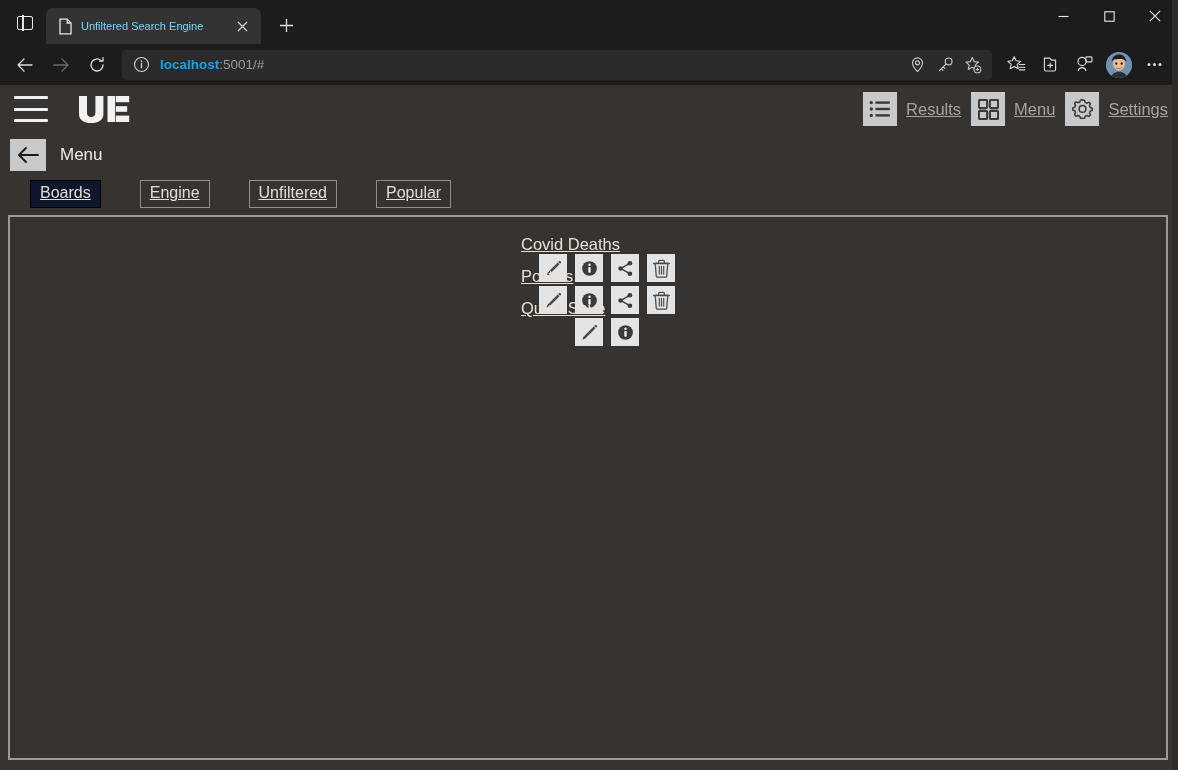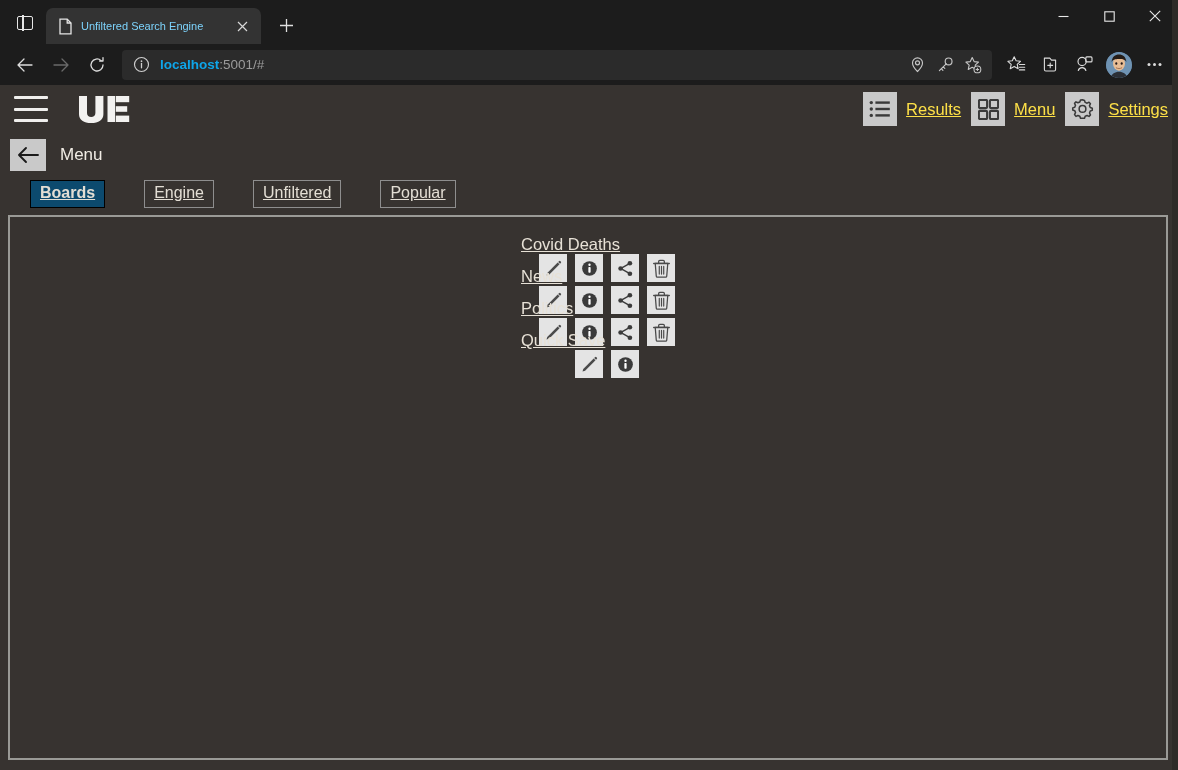--- a/index.html
+++ b/index.html
@@ -224,21 +224,21 @@
     align-items: center;
     gap: 9px;
   }
   .hnav-iconbox {
     width: 34px; height: 34px;
     background: #c9c9c9;
     display: flex; align-items: center; justify-content: center;
     flex: 0 0 auto;
   }
   .hnav-label {
-    color: #fde047;
+    color: #a3a3a3;
     font-size: 16.5px;
     text-decoration: underline;
     white-space: nowrap;
   }
 
   
   .subheader {
     height: 44px;
     display: flex;
     align-items: center;
@@ -268,23 +268,22 @@
     border: 1px solid #8e8e8e;
     padding: 3px 9px 4px;
     font-size: 16px;
     color: #e3ded4;
     text-decoration: underline;
     background: transparent;
     line-height: 1.15;
     white-space: nowrap;
   }
   .tab-chip.active {
-    background: #0c4a6e;
+    background: #0f172a;
     border-color: #000000;
-    font-weight: bold;
   }
 
   
   .panel {
     position: absolute;
     left: 8px;
     right: 10px;
     top: 130px;
     bottom: 10px;
     border: 2px solid #9a9a96;
@@ -571,45 +570,20 @@
                 </svg>
               </button>
               <button class="act-btn" style="border: none; padding: 0px; cursor: pointer;">
                 <svg width="19" height="19" viewBox="0 0 24 24">
                   <use href="#ico-trash"></use>
                 </svg>
               </button>
             </div>
           </div>
           <div class="board-row">
-            <a class="board-name">News</a>
-            <div class="board-actions">
-              <button class="act-btn" style="border: none; padding: 0px; cursor: pointer;">
-                <svg width="17" height="17" viewBox="0 0 24 24">
-                  <use href="#ico-pencil"></use>
-                </svg>
-              </button>
-              <button class="act-btn" style="border: none; padding: 0px; cursor: pointer;">
-                <svg width="17" height="17" viewBox="0 0 24 24">
-                  <use href="#ico-info"></use>
-                </svg>
-              </button>
-              <button class="act-btn" style="border: none; padding: 0px; cursor: pointer;">
-                <svg width="17" height="17" viewBox="0 0 24 24">
-                  <use href="#ico-share"></use>
-                </svg>
-              </button>
-              <button class="act-btn" style="border: none; padding: 0px; cursor: pointer;">
-                <svg width="19" height="19" viewBox="0 0 24 24">
-                  <use href="#ico-trash"></use>
-                </svg>
-              </button>
-            </div>
-          </div>
-          <div class="board-row">
             <a class="board-name">Politics</a>
             <div class="board-actions">
               <button class="act-btn" style="border: none; padding: 0px; cursor: pointer;">
                 <svg width="17" height="17" viewBox="0 0 24 24">
                   <use href="#ico-pencil"></use>
                 </svg>
               </button>
               <button class="act-btn" style="border: none; padding: 0px; cursor: pointer;">
                 <svg width="17" height="17" viewBox="0 0 24 24">
                   <use href="#ico-info"></use>

